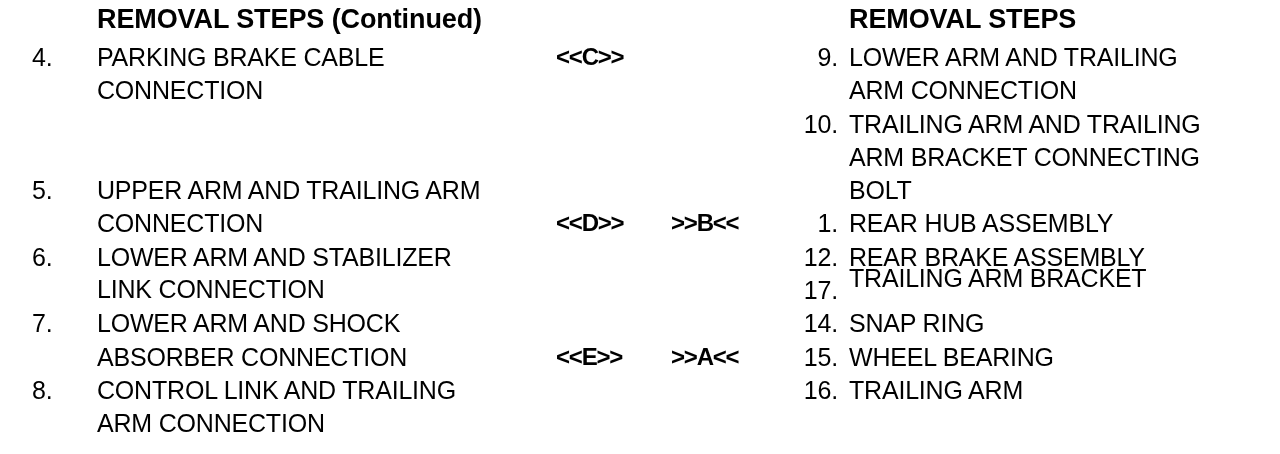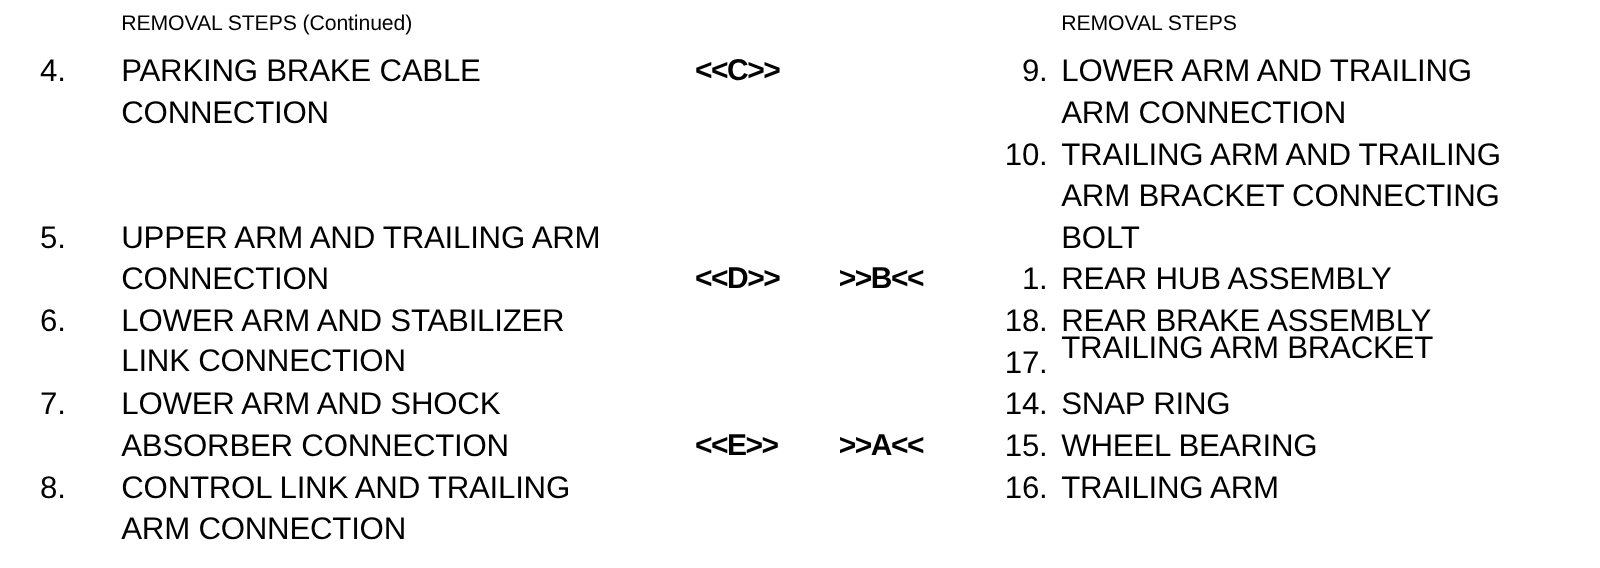--- a/index.html
+++ b/index.html
@@ -24,22 +24,22 @@
   
   .ln {
     position: absolute;
     white-space: pre;
     line-height: 26px;
     font-size: 25px;
     letter-spacing: -0.2px;
     color: #000;
   }
   .hdr {
-    font-weight: normal;
-    font-size: 17px;
+    font-weight: bold;
+    font-size: 27px;
     letter-spacing: -0.1px;
   }
   .num {
     text-align: left;
     font-size: 25px;
   }
   .marker {
     font-weight: bold;
     font-size: 24px;
     letter-spacing: -1.2px;
@@ -94,21 +94,21 @@
   <div class="ln col-right-txt" style="top:77px;">ARM CONNECTION</div>
 
   <div class="ln num col-right-num" style="top:111px;">10.</div>
   <div class="ln col-right-txt" style="top:111px;">TRAILING ARM AND TRAILING</div>
   <div class="ln col-right-txt" style="top:144px;">ARM BRACKET CONNECTING</div>
   <div class="ln col-right-txt" style="top:177px;">BOLT</div>
 
   <div class="ln num col-right-num" style="top:210px;">1.</div>
   <div class="ln col-right-txt" style="top:210px;">REAR HUB ASSEMBLY</div>
 
-  <div class="ln num col-right-num" style="top:244px;">18.</div>
+  <div class="ln num col-right-num" style="top:244px;">12.</div>
   <div class="ln col-right-txt" style="top:244px;">REAR BRAKE ASSEMBLY</div>
 
   <div class="ln num col-right-num" style="top:277px;">17.</div>
   <div class="ln col-right-txt" style="top:265px;text-align:center;">TRAILING ARM BRACKET</div>
 
   <div class="ln num col-right-num" style="top:310px;">14.</div>
   <div class="ln col-right-txt" style="top:310px;">SNAP RING</div>
 
   <div class="ln num col-right-num" style="top:344px;">15.</div>
   <div class="ln col-right-txt" style="top:344px;">WHEEL BEARING</div>

